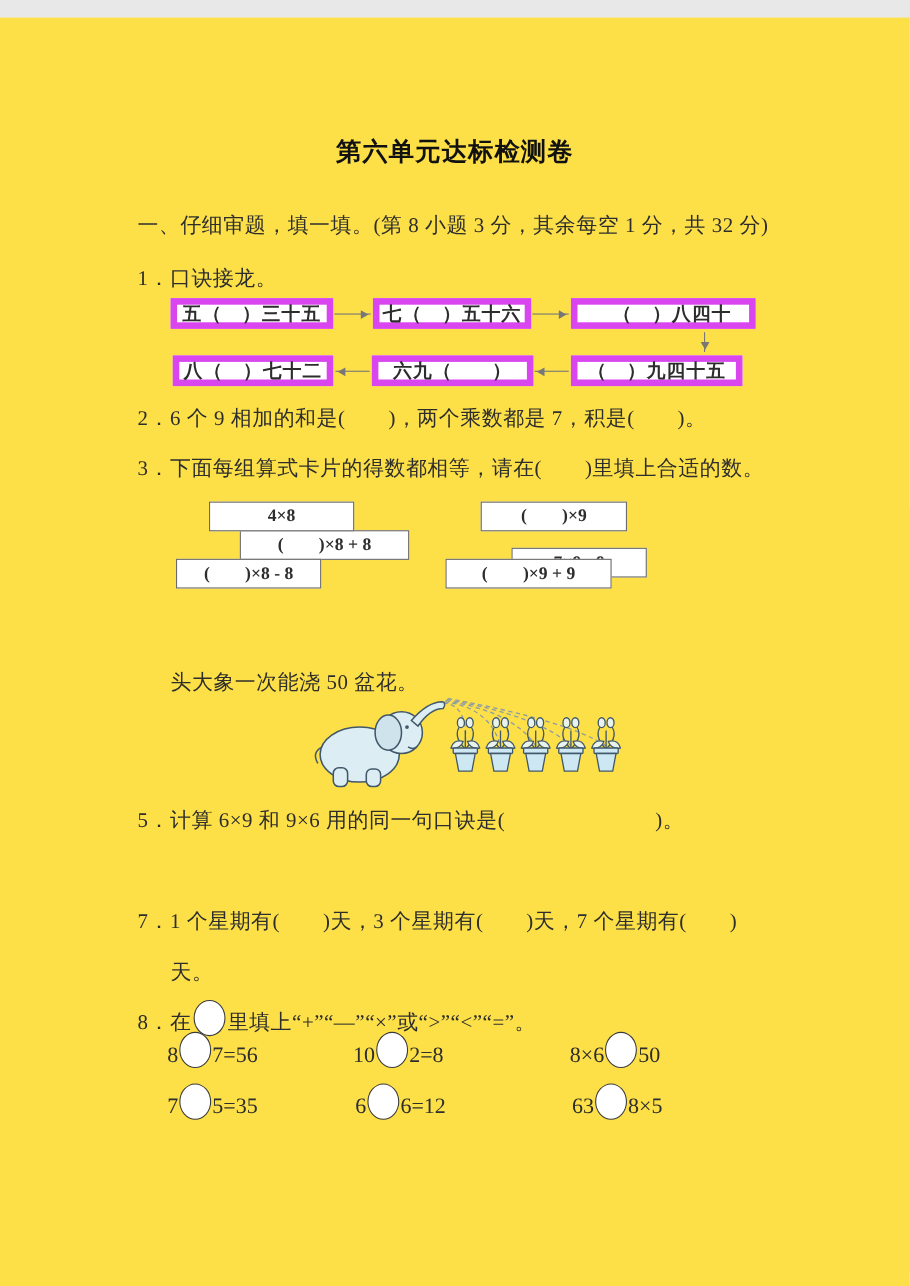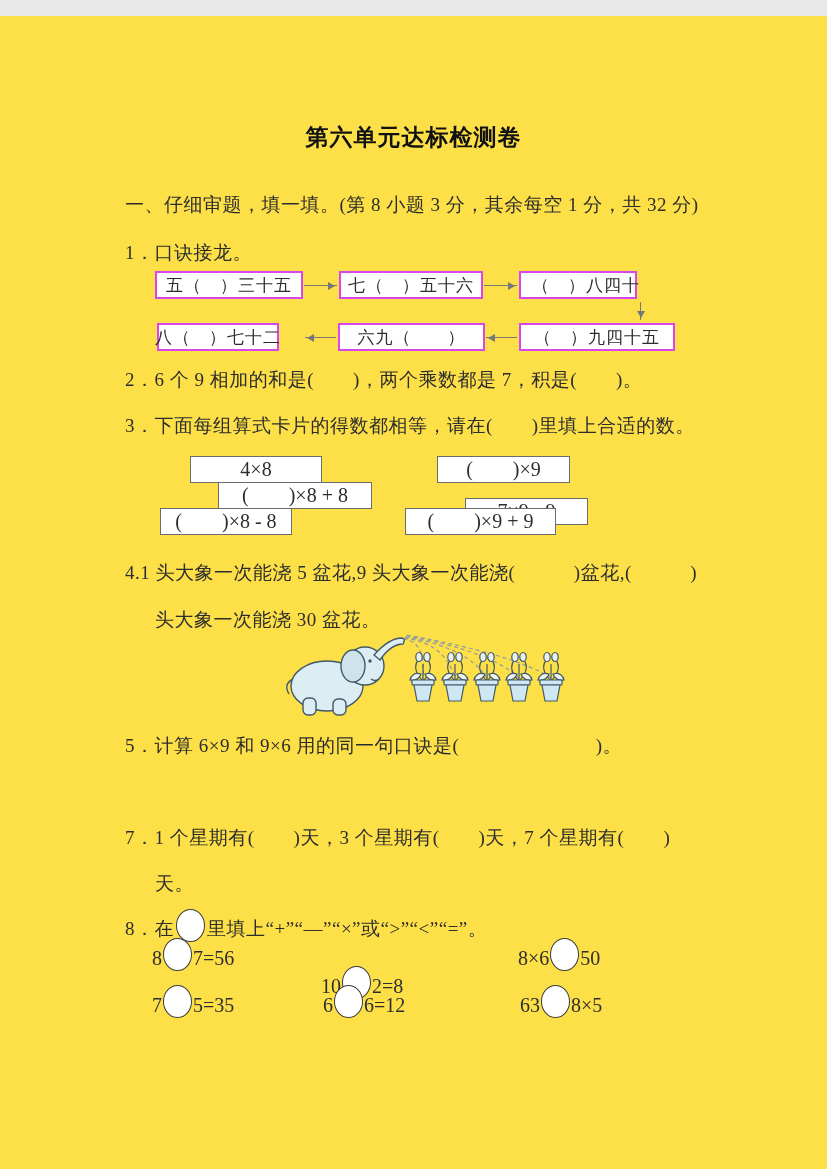--- a/index.html
+++ b/index.html
@@ -20,24 +20,24 @@
     font-weight:bold;
     font-size:23px;
     letter-spacing:1px;
     color:#111;
   }
   .line { font-size:19px; letter-spacing:0.5px; white-space:nowrap; }
 
   
   .fbox {
     position:absolute; height:28px;
-    border:2px solid #d946ef; box-sizing:border-box;
+    border:6px solid #d946ef; box-sizing:border-box;
     background:#fff;
     display:flex; align-items:center; justify-content:center;
-    font-size:17px; letter-spacing:1px; white-space:nowrap;
+    font-size:17px; letter-spacing:1px; white-space:nowrap;font-weight:bold;
   }
   .h-arrow { position:absolute; height:0; border-top:1px solid #777; }
   .h-arrow.right::after {
     content:""; position:absolute; right:-2px; top:-4px;
     border:4px solid transparent; border-left:7px solid #777;
   }
   .h-arrow.left::before {
     content:""; position:absolute; left:-2px; top:-4px;
     border:4px solid transparent; border-right:7px solid #777;
   }
@@ -46,21 +46,21 @@
     content:""; position:absolute; bottom:-2px; left:-4.5px;
     border:4px solid transparent; border-top:7px solid #777;
   }
 
   
   .card {
     position:absolute; height:27px;
     border:1px solid #6b6b6b; box-sizing:border-box;
     background:#fff;
     display:flex; align-items:center; justify-content:center;
-    font-size:20px; white-space:nowrap;
+    font-size:16px; white-space:nowrap;font-weight:bold;
   }
 
   
   .inline-circle {
     display:inline-block; width:27px; height:31px;
     border:1px solid #3b3b3b; border-radius:50%;
     vertical-align:-7px; margin:0 2px;
     background:#fff;
   }
   .expr { position:absolute; font-size:20px; line-height:34px; white-space:nowrap; }
@@ -79,42 +79,41 @@
   <div class="abs doc-title">第六单元达标检测卷</div>
 
   <div class="abs line" style="left:125px; top:176px;">一、仔细审题，填一填。(第 8 小题 3 分，其余每空 1 分，共 32 分)</div>
 
   <div class="abs line" style="left:125px; top:224px;">1．口诀接龙。</div>
 
   <div class="fbox" style="left:155px; top:255px; width:148px;">五（　）三十五</div>
   <div class="h-arrow right" style="left:304px; top:269px; width:33px;"></div>
   <div class="fbox" style="left:339px; top:255px; width:144px;">七（　）五十六</div>
   <div class="h-arrow right" style="left:484px; top:269px; width:33px;"></div>
-  <div class="fbox" style="left:519px; top:255px; width:118px;padding-left:16px;">（　）八四十</div>
+  <div class="fbox" style="left:519px; top:255px; width:168px;padding-left:16px;">（　）八四十</div>
   <div class="v-arrow" style="left:640px; top:286px; height:18px;"></div>
-  <div class="fbox" style="left:157px; top:307px; width:122px;">八（　）七十二</div>
+  <div class="fbox" style="left:157px; top:307px; width:146px;">八（　）七十二</div>
   <div class="h-arrow left" style="left:305px; top:321px; width:31px;"></div>
   <div class="fbox" style="left:338px; top:307px; width:147px;">六九（　　）</div>
   <div class="h-arrow left" style="left:486px; top:321px; width:31px;"></div>
   <div class="fbox" style="left:519px; top:307px; width:156px;">（　）九四十五</div>
 
   <div class="abs line" style="left:125px; top:351px;">2．6 个 9 相加的和是(　　)，两个乘数都是 7，积是(　　)。</div>
 
   <div class="abs line" style="left:125px; top:397px;">3．下面每组算式卡片的得数都相等，请在(　　)里填上合适的数。</div>
 
   <div class="card" style="left:190px; top:440px; width:132px; z-index:2;">4×8</div>
   <div class="card" style="left:218px; top:466px; width:154px; z-index:1;">(　　)×8 + 8</div>
   <div class="card" style="left:160px; top:492px; width:132px; z-index:2;">(　　)×8 - 8</div>
 
   <div class="card" style="left:437px; top:440px; width:133px; z-index:2;">(　　)×9</div>
   <div class="card" style="left:465px; top:482px; width:123px; z-index:1;">7×9 - 9</div>
   <div class="card" style="left:405px; top:492px; width:151px; z-index:2;">(　　)×9 + 9</div>
 
-  <div class="abs line" style="left:125px; top:544px;">4.1 头大象一次能浇 5 盆花,9 头大象一次能浇(　　　)盆花,(　　　)</div>
-  <div class="abs line" style="left:155px; top:591px;">头大象一次能浇 30 盆花。</div>
+  <div class="abs line" style="left:155px; top:591px;">头大象一次能浇 50 盆花。</div>
 
   <svg class="abs" style="left:275px; top:608px;" width="290" height="100" viewBox="0 0 290 100">
 
     <g fill="none" stroke="#8f9ca4" stroke-width="1.2" stroke-dasharray="4 3">
       <path d="M128,15 Q151,17 148,54"></path>
       <path d="M129,14 Q170,19 180,54"></path>
       <path d="M130,13 Q192,23 212,54"></path>
       <path d="M131,12 Q216,27 244,54"></path>
       <path d="M132,11 Q241,31 276,54"></path>
     </g>
@@ -157,21 +156,21 @@
   <div class="abs line" style="left:125px; top:809px;">7．1 个星期有(　　)天，3 个星期有(　　)天，7 个星期有(　　)</div>
   <div class="abs line" style="left:155px; top:855px;">天。</div>
 
   <div class="abs line" style="left:125px; top:893px;">
     <span>8．在</span><span class="inline-circle"></span><span>里填上“+”“—”“×”或“&gt;”“&lt;”“=”。</span>
   </div>
 
   <div class="expr" style="left:152px; top:922px;text-align:center;">
     <span>8</span><span class="circle"></span><span>7=56</span>
   </div>
-  <div class="expr" style="left:321px; top:950px;">
+  <div class="expr" style="left:321px; top:922px;">
     <span>10</span><span class="circle"></span><span>2=8</span>
   </div>
   <div class="expr" style="left:518px; top:922px;">
     <span>8×6</span><span class="circle"></span><span>50</span>
   </div>
 
   <div class="expr" style="left:152px; top:969px;">
     <span>7</span><span class="circle"></span><span>5=35</span>
   </div>
   <div class="expr" style="left:323px; top:969px;">

